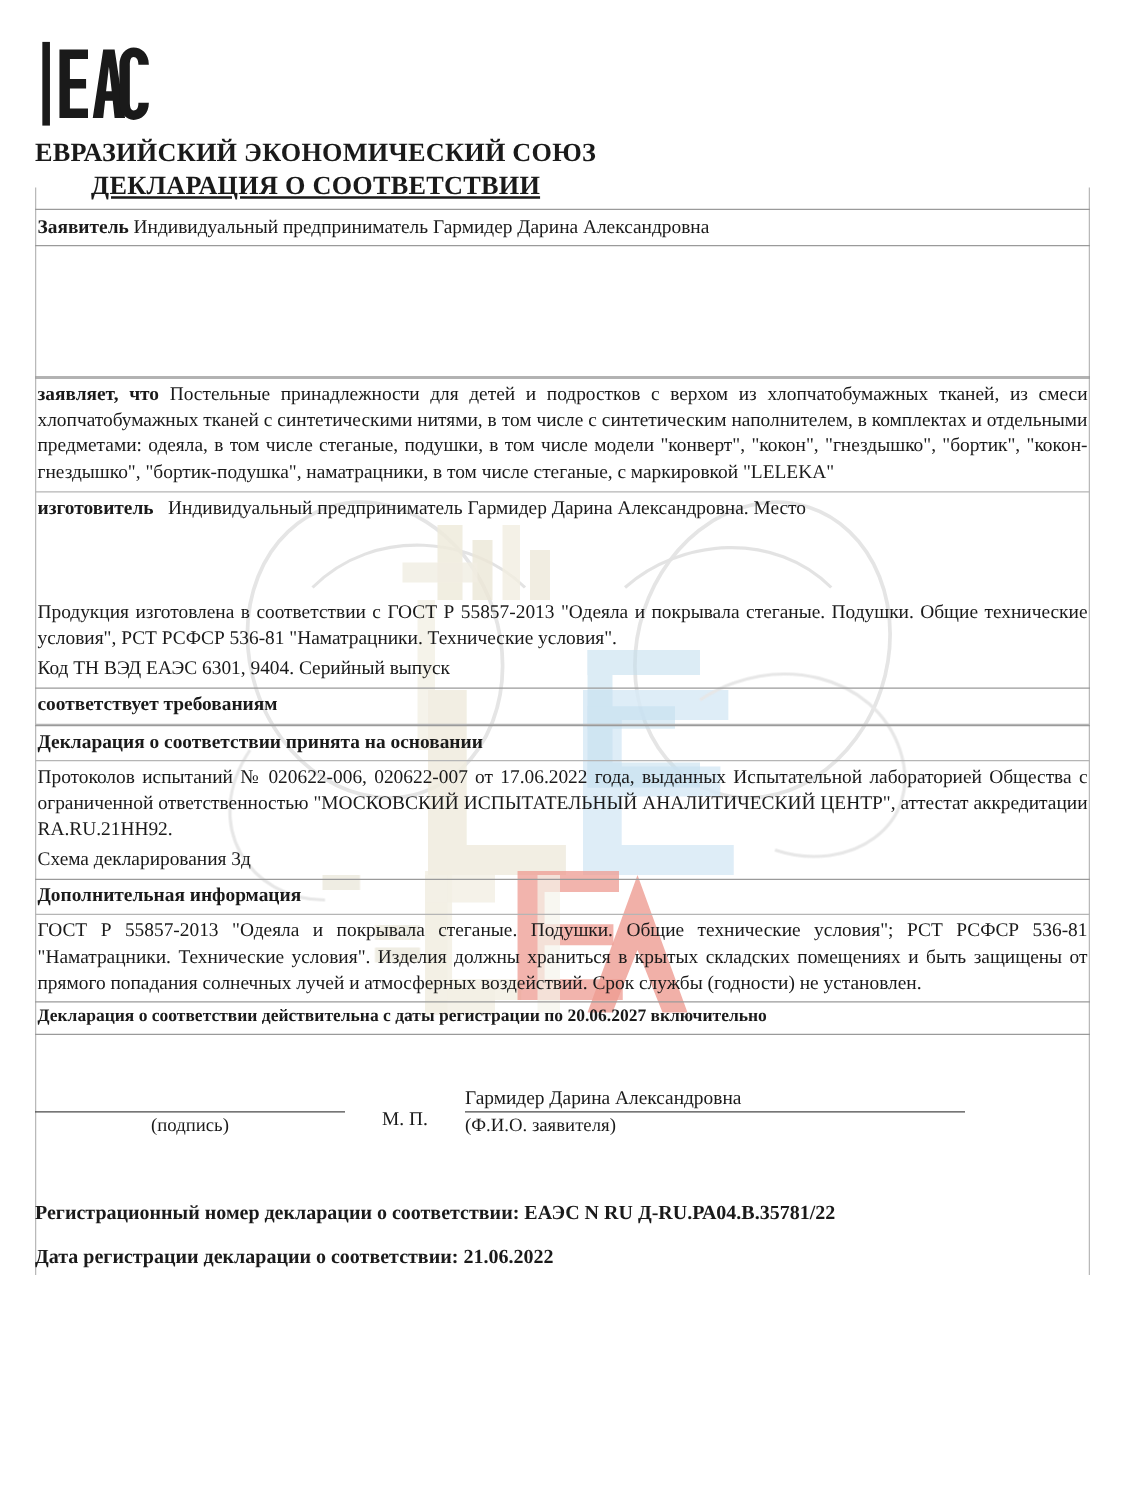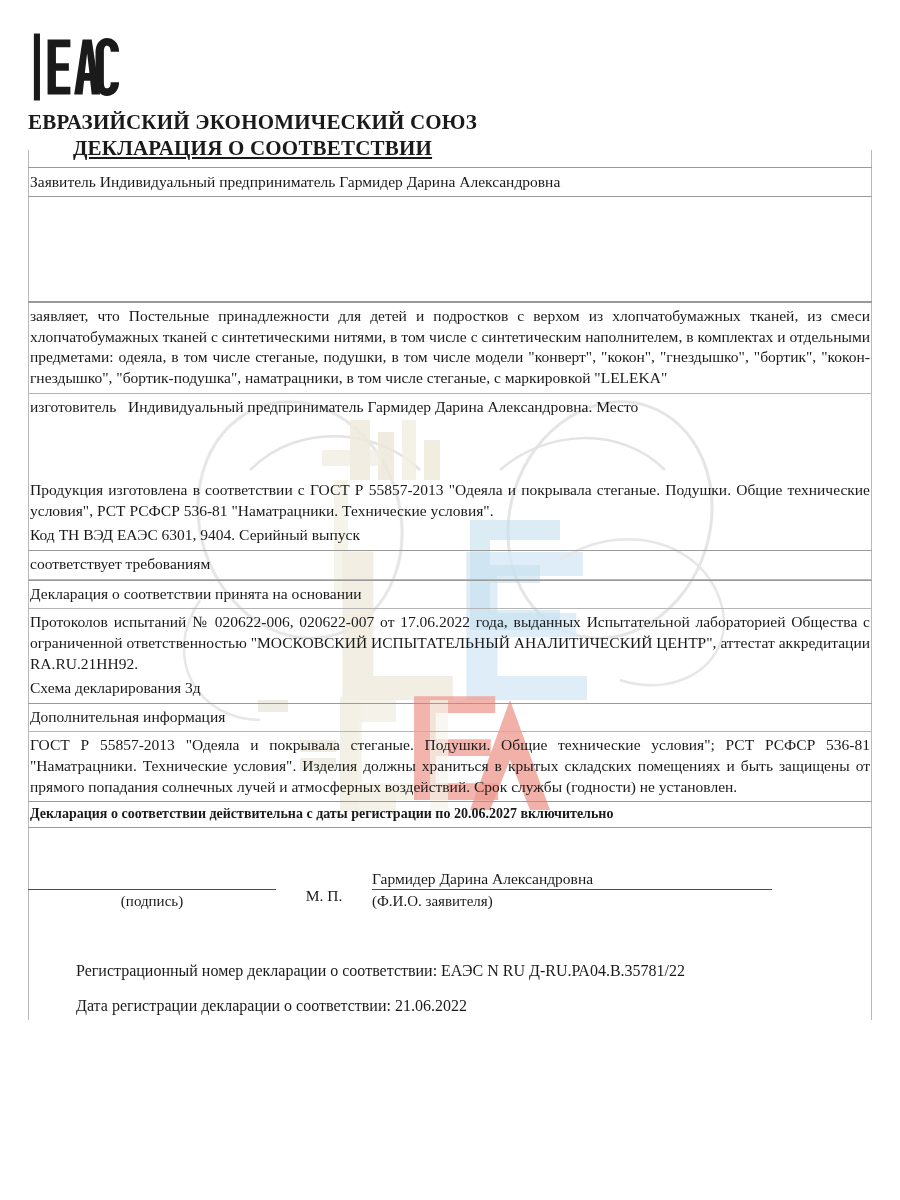--- a/index.html
+++ b/index.html
@@ -83,21 +83,21 @@
     border-bottom: 1px solid #b5b5b5;
     height: 0;
   }
 
   .row {
     padding: 3px 2px 4px 2px;
     font-size: 15.5px;
     line-height: 1.33;
   }
   .label-bold {
-    font-weight: normal;
+    font-weight: bold;
   }
   .just {
     text-align: justify;
     text-justify: inter-word;
   }
 
   .applicant-row {
     padding: 5px 2px 5px 2px;
     font-size: 15.5px;
   }
@@ -150,22 +150,21 @@
     padding-bottom: 5px;
   }
   .sig-col-2 {
     width: 400px;
   }
 
   
   .footer {
     margin-top: 52px;
     font-size: 16px;
-    font-weight: normal;
-    margin-left: 48px;
+    font-weight: bold;
   }
   .footer-line-2 {
     margin-top: 17px;
   }
 
   .valid-row {
     font-weight: bold;
     font-size: 14px;
     padding: 4px 2px 5px 2px;
     font-family: Liberation Serif, serif;

